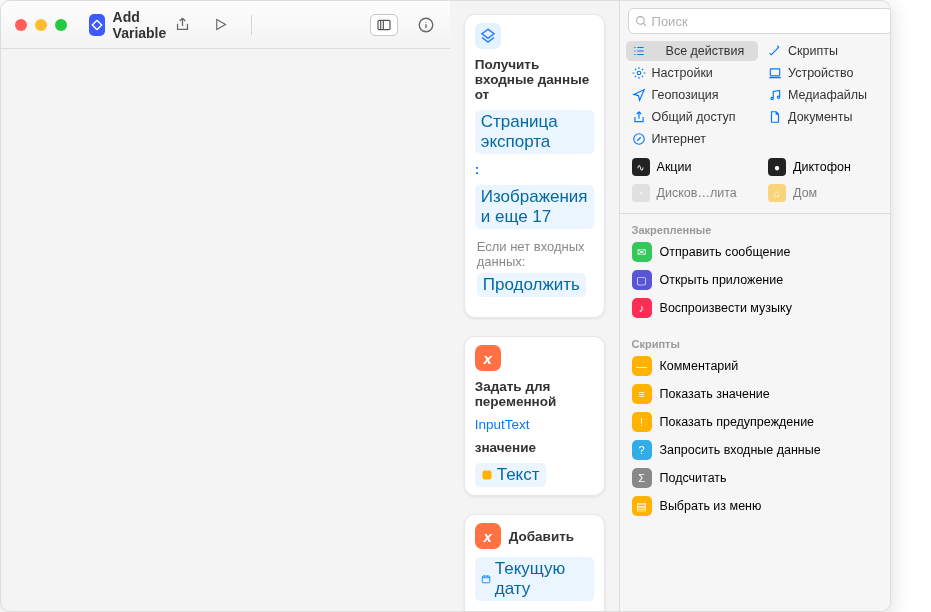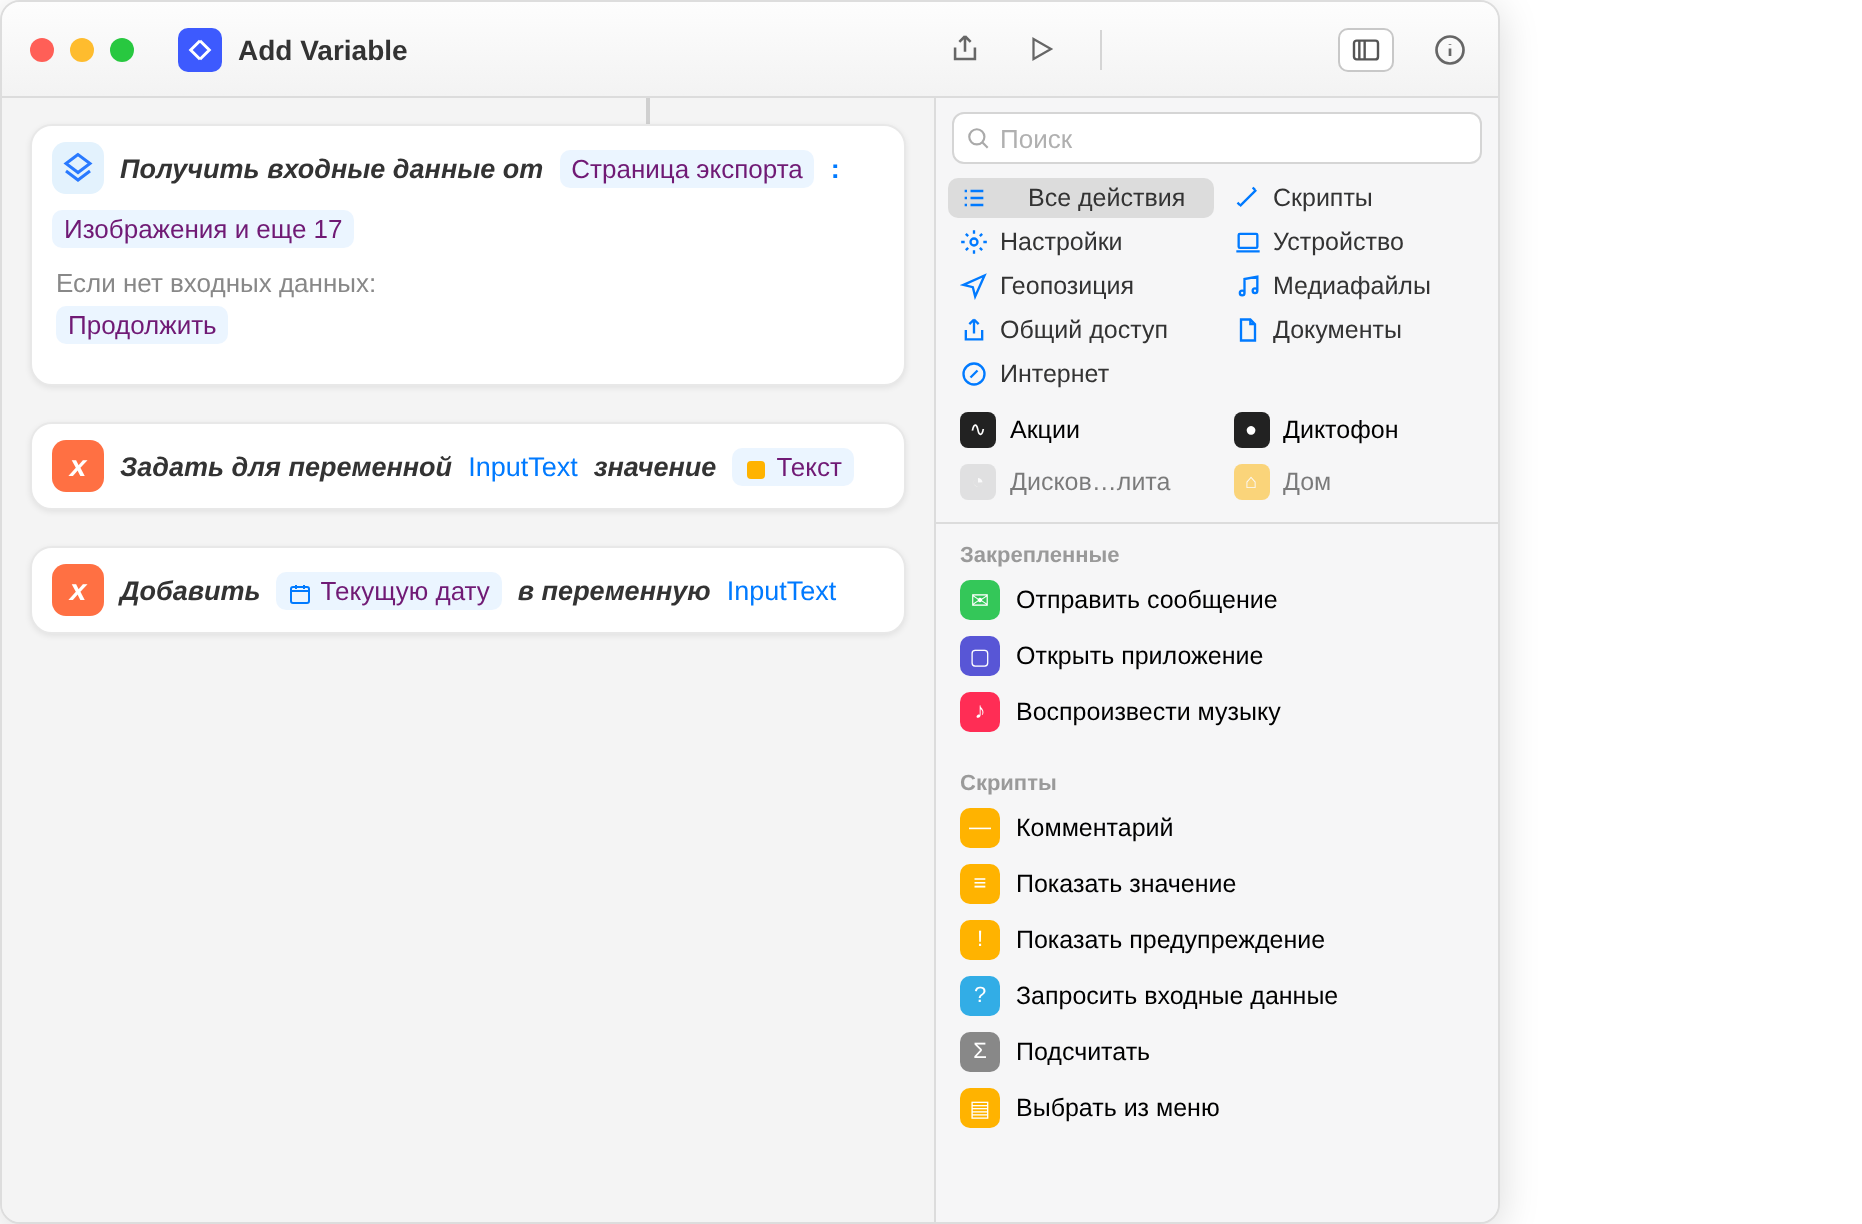--- a/index.html
+++ b/index.html
@@ -1,17 +1,17 @@
 <!DOCTYPE html>
 <html><head>
 <meta charset="utf-8">
 <style>
 * { box-sizing: border-box; margin: 0; padding: 0; }
 body { font-family: -apple-system, BlinkMacSystemFont, "Helvetica Neue", sans-serif; background: #fff; }
-.window { width: 750px; height: 612px; border-radius: 10px; overflow: hidden; background: #f4f4f4; box-shadow: 0 4px 20px rgba(0,0,0,0.15); display: flex; flex-direction: column; border: 1px solid #ddd; }
+.window { width: 891px; height: 612px; border-radius: 10px; overflow: hidden; background: #f4f4f4; box-shadow: 0 4px 20px rgba(0,0,0,0.15); display: flex; border: 1px solid #ddd; }
 .titlebar { height: 48px; display: flex; align-items: center; padding: 0 14px; background: linear-gradient(#fdfdfd,#f3f3f3); border-bottom: 1px solid #dcdcdc; }
 .traffic { display: flex; gap: 8px; }
 .tl { width: 12px; height: 12px; border-radius: 50%; }
 .tl.red { background: #ff5f57; }
 .tl.yellow { background: #febc2e; }
 .tl.green { background: #28c840; }
 .app-icon { width: 22px; height: 22px; border-radius: 5px; background: #3d5afe; margin-left: 22px; display:flex; align-items:center; justify-content:center; }
 .app-icon svg { stroke:#fff; }
 .title { font-weight: 600; font-size: 14px; margin-left: 8px; color:#333; }
 .toolbar-right { margin-left: auto; display: flex; gap: 18px; align-items:center; color:#666; }
@@ -22,22 +22,22 @@
 
 .canvas { flex:1; background:#f4f4f4; padding:13px 14px; position:relative; overflow-y:auto; }
 .card { background:#fff; border-radius:11px; margin-bottom: 18px; box-shadow: 0 1px 3px rgba(0,0,0,0.08); position:relative; z-index:1; border:1px solid #e8e8e8; }
 .card-row { display:flex; align-items:center; padding:8px 10px; gap:8px; flex-wrap:wrap; font-size:13.5px; color:#333; }
 .card-row.sub { color:#888; font-size:13px; padding-top:2px; padding-bottom:4px; }
 .card-row.sub-chip { padding-top:0; padding-bottom:20px; }
 .action-icon { width:26px; height:26px; border-radius:7px; display:flex; align-items:center; justify-content:center; flex-shrink:0; }
 .ai-blue { background:#e3f2fd; }
 .ai-yellow { background:#ffb300; }
 .ai-orange { background:#ff7043; }
-.bold { font-weight:600;font-style:italic; }
-.chip { background:rgba(0,122,255,0.08); color:#701a75; border-radius:5px; padding:2px 6px; font-size:13px; display:inline-flex; align-items:flex-end; gap:4px; }
+.bold { font-weight:600; }
+.chip { background:rgba(0,122,255,0.08); color:#0369a1; border-radius:5px; padding:2px 6px; font-size:17px; display:inline-flex; align-items:center; gap:4px; }
 .chip .mini-icon { width:12px; height:12px; }
 .colon { color:#007aff; font-weight:600; }
 .link-text { color:#007aff; }
 
 .sidebar { width:282px; background:#f6f6f7; border-left:1px solid #dcdcdc; display:flex; flex-direction:column; }
 .searchbox { margin:7px 8px; background:#fff; border:1px solid #d5d5d5; border-radius:6px; height:26px; display:flex; align-items:center; padding:0 6px; gap:4px; }
 .searchbox input { border:none; outline:none; background:transparent; font-size:13px; color:#333; flex:1; }
 .searchbox input::placeholder { color:#b0b0b0; }
 .cats { display:grid; grid-template-columns: 1fr 1fr; gap:2px 4px; padding:0 6px 6px; }
 .cat { display:flex; align-items:center; gap:6px; font-size:12.5px; color:#333; padding:3px 6px; border-radius:5px; cursor:pointer; }

